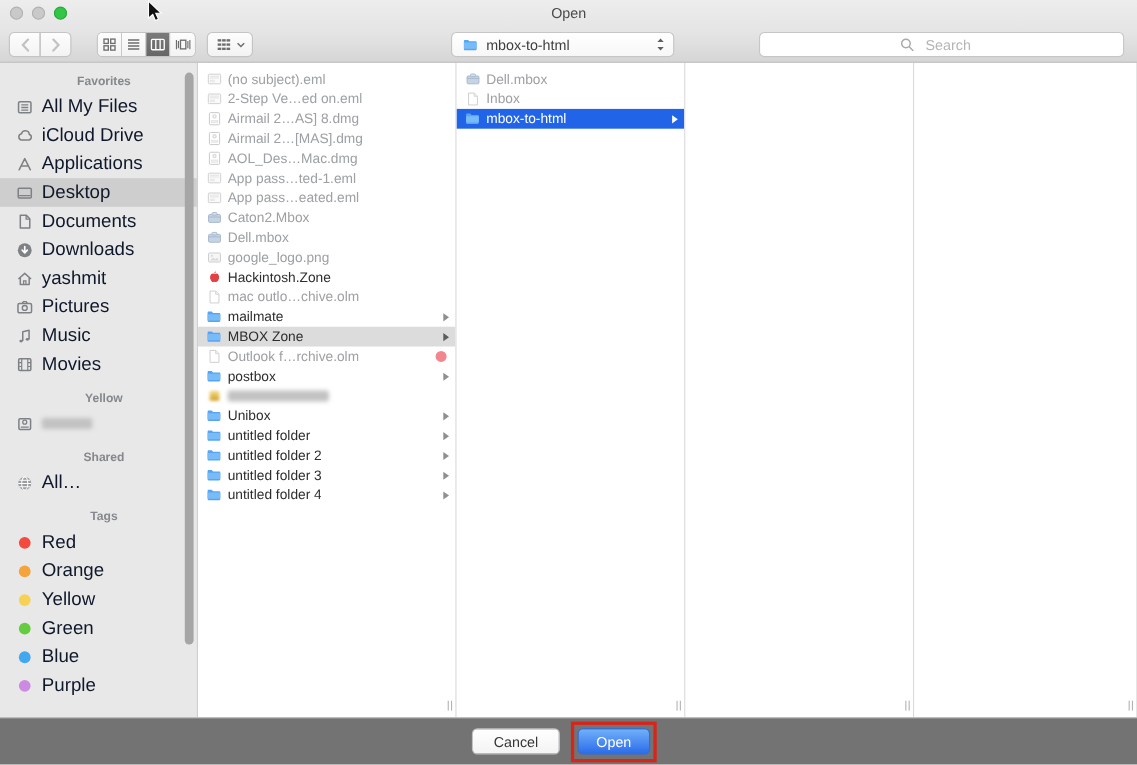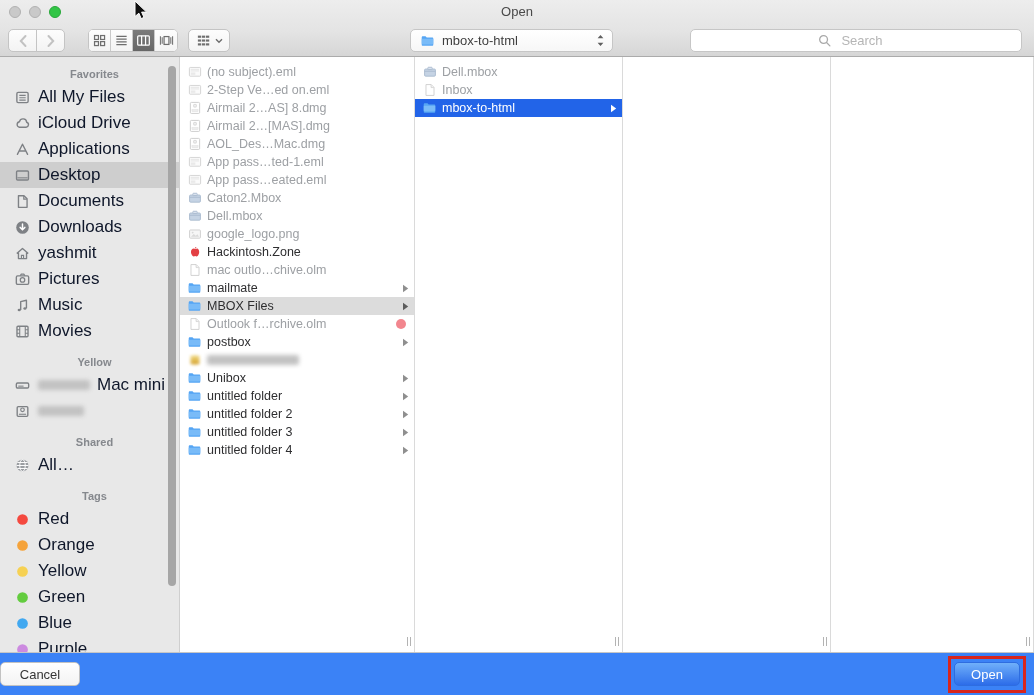--- a/index.html
+++ b/index.html
@@ -65,22 +65,22 @@
   .row.sel-active{background:#2264e8;color:#fff;}
   .ric{width:15px;height:15px;flex:0 0 auto;display:flex;align-items:center;justify-content:center;}
   .ric.blurred{filter:blur(1.5px);}
   .rlabel{overflow:hidden;text-overflow:ellipsis;}
   .arrow{margin-left:auto;display:flex;align-items:center;}
   .tagdot{margin-left:auto;width:10px;height:10px;border-radius:50%;margin-right:3px;}
   .grip{position:absolute;right:3px;bottom:6px;display:flex;gap:2px;}
   .grip i{width:1px;height:9px;background:#b3b3b3;display:block;}
 
   
-  .footer{height:43px;box-sizing:border-box;background:#3b82f6;border-top:1px solid #c6c6c6;
-    display:flex;align-items:center;justify-content:space-between;gap:16px;padding-right:14px;}
+  .footer{height:43px;box-sizing:border-box;background:#737373;border-top:1px solid #c6c6c6;
+    display:flex;align-items:center;justify-content:center;gap:16px;padding-right:14px;}
   .btn{height:24px;border-radius:5px;font-family:inherit;font-size:13px;cursor:default;}
   .btn.cancel{width:80px;background:linear-gradient(#ffffff,#f3f3f3);border:1px solid #c2c2c2;color:#353535;}
   .open-wrap{position:relative;}
   .btn.open{width:66px;background:linear-gradient(180deg,#70b0fa 0%,#2c6ce9 100%);
     border:1px solid #2e6de0;color:#fff;}
   .red-annotation{position:absolute;left:-6px;top:-6px;right:-6px;bottom:-7px;
     border:3px solid #d8251c;pointer-events:none;}
 </style>
 </head>
 <body>
@@ -271,30 +271,20 @@
               <path d="M5.4 3v10M10.6 3v10" stroke="#7e8185" stroke-width="1"></path>
               <path d="M2.8 6.3h2.6M2.8 9.6h2.6M10.6 6.3h2.6M10.6 9.6h2.6" stroke="#7e8185" stroke-width="1"></path>
             </svg>
           </div>
           <div class="sb-label">Movies</div>
         </div>
         <div class="sb-header">Yellow</div>
         <div class="sb-item">
           <div class="sb-ic">
             <svg width="17" height="17" viewBox="0 0 16 16" fill="none" xmlns="http://www.w3.org/2000/svg">
-              <rect x="2.2" y="5.6" width="11.6" height="4.8" rx="1.2" stroke="#7e8185" stroke-width="1.3"></rect>
-              <path d="M4 8.6h5" stroke="#7e8185" stroke-width="1"></path>
-            </svg>
-          </div>
-          <div class="redact" style="width: 52px;"></div>
-          <div class="sb-label">Mac mini</div>
-        </div>
-        <div class="sb-item">
-          <div class="sb-ic">
-            <svg width="17" height="17" viewBox="0 0 16 16" fill="none" xmlns="http://www.w3.org/2000/svg">
               <rect x="3" y="3.4" width="10" height="9.2" rx="1" stroke="#7e8185" stroke-width="1.3"></rect>
               <circle cx="8" cy="6.4" r="1.7" stroke="#7e8185" stroke-width="1.1"></circle>
               <path d="M4.6 10.6h6.8" stroke="#7e8185" stroke-width="1"></path>
             </svg>
           </div>
           <div class="redact" style="width: 46px;"></div>
         </div>
         <div class="sb-header">Shared</div>
         <div class="sb-item">
           <div class="sb-ic">
@@ -494,21 +484,21 @@
               </svg>
             </div>
           </div>
           <div class="row sel-inactive">
             <div class="ric">
               <svg width="15" height="14" viewBox="0 0 16 16" fill="none" xmlns="http://www.w3.org/2000/svg">
                 <path d="M1.4 3.8c0-.7.5-1.2 1.2-1.2h3.1l1.4 1.5h6.3c.7 0 1.2.5 1.2 1.2v6.9c0 .7-.5 1.2-1.2 1.2H2.6c-.7 0-1.2-.5-1.2-1.2z" fill="#55a5f4"></path>
                 <path d="M1.4 5.4h13.2v5.3c0 .7-.5 1.2-1.2 1.2H2.6c-.7 0-1.2-.5-1.2-1.2z" fill="#79bbf8"></path>
               </svg>
             </div>
-            <div class="rlabel">MBOX Files</div>
+            <div class="rlabel">MBOX Zone</div>
             <div class="arrow">
               <svg width="7" height="9" viewBox="0 0 7 9">
                 <path d="M1 .8 6.2 4.5 1 8.2z" fill="#5c5c5c"></path>
               </svg>
             </div>
           </div>
           <div class="row dim">
             <div class="ric">
               <svg width="14" height="14" viewBox="0 0 16 16" fill="none" xmlns="http://www.w3.org/2000/svg">
                 <path d="M3.4 1.8h6l3.2 3.2v9.2H3.4z" fill="#fff" stroke="#cdcdcd"></path>

